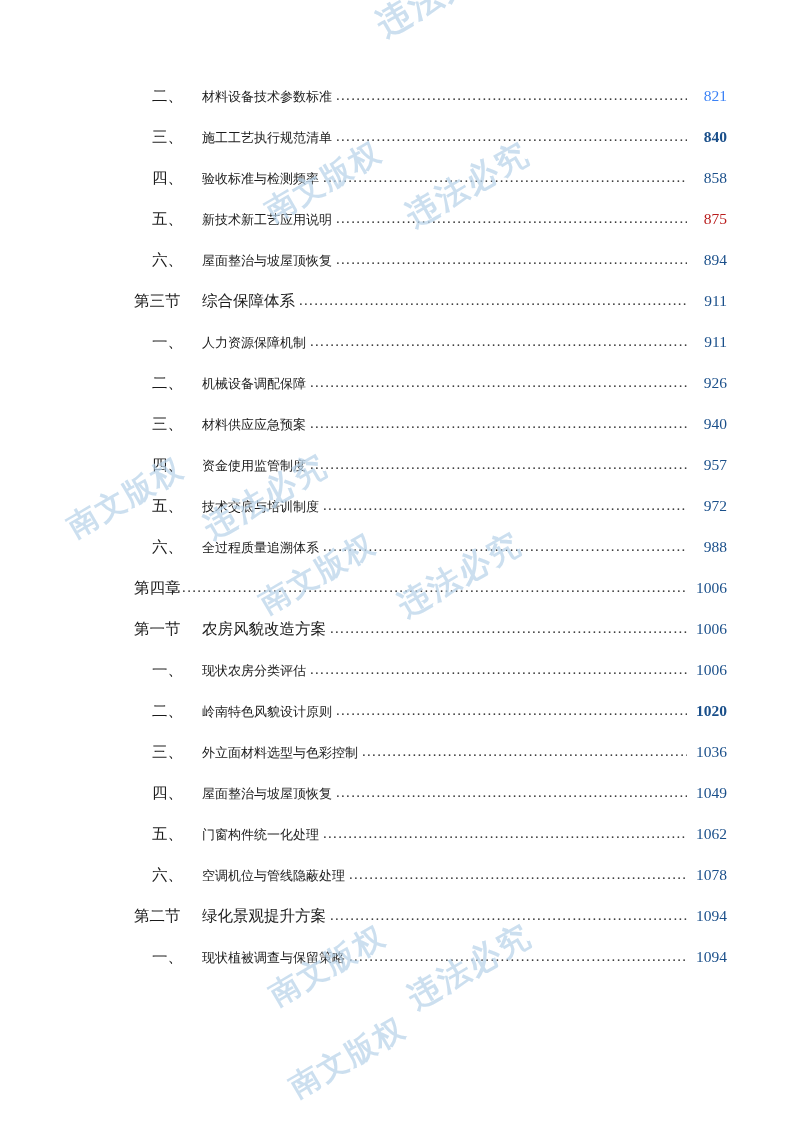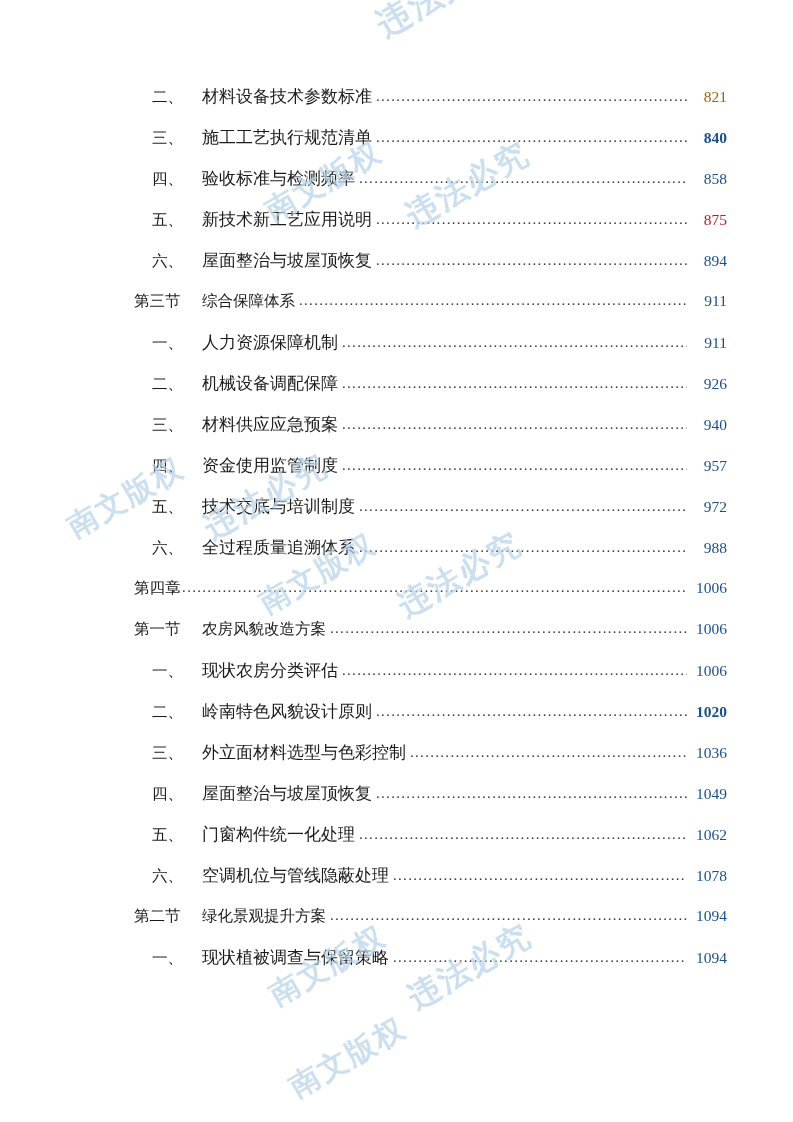--- a/index.html
+++ b/index.html
@@ -86,21 +86,21 @@
     min-width: 38px;
   }
 
   
   .lvl-chapter .num { width: 96px; padding-left: 62px; box-sizing: border-box; }
   .lvl-section .num { width: 128px; padding-left: 62px; box-sizing: border-box; }
   .lvl-item    .num { width: 128px; padding-left: 80px; box-sizing: border-box; }
 
   .lvl-chapter .title { font-size: 15.5px; }
   .lvl-section .title { font-size: 15.5px; }
-  .lvl-item .title { font-size: 17px; }
+  .lvl-item .title { font-size: 13px; }
 </style>
 </head>
 <body>
 
 <div class="page">
 
   <div class="watermark-layer">
       <div class="wm" style="left: 368px; top: 8px; font-size: 34px; transform: rotate(-30deg); color: rgb(185, 212, 234);">违法必究</div>
       <div class="wm" style="left: 258px; top: 196px; font-size: 30px; transform: rotate(-30deg); color: rgb(185, 212, 234);">南文版权</div>
       <div class="wm" style="left: 398px; top: 200px; font-size: 32px; transform: rotate(-30deg); color: rgb(185, 212, 234);">违法必究</div>
@@ -111,21 +111,21 @@
       <div class="wm" style="left: 262px; top: 980px; font-size: 30px; transform: rotate(-30deg); color: rgb(185, 212, 234);">南文版权</div>
       <div class="wm" style="left: 400px; top: 982px; font-size: 32px; transform: rotate(-30deg); color: rgb(185, 212, 234);">违法必究</div>
       <div class="wm" style="left: 282px; top: 1072px; font-size: 30px; transform: rotate(-30deg); color: rgb(185, 212, 234);">南文版权</div>
     </div>
 
   <div class="toc">
       <div class="toc-row lvl-item">
         <span class="num">二、</span>
         <span class="title">材料设备技术参数标准</span>
         <span class="leader">...............................................................................................................</span>
-        <span class="page-no" style="color: #a16207;">821</span>
+        <span class="page-no" style="color: #3b82f6;">821</span>
       </div>
       <div class="toc-row lvl-item">
         <span class="num">三、</span>
         <span class="title">施工工艺执行规范清单</span>
         <span class="leader">...............................................................................................................</span>
         <span class="page-no" style="color: rgb(26, 79, 138); font-weight: bold;">840</span>
       </div>
       <div class="toc-row lvl-item">
         <span class="num">四、</span>
         <span class="title">验收标准与检测频率</span>

